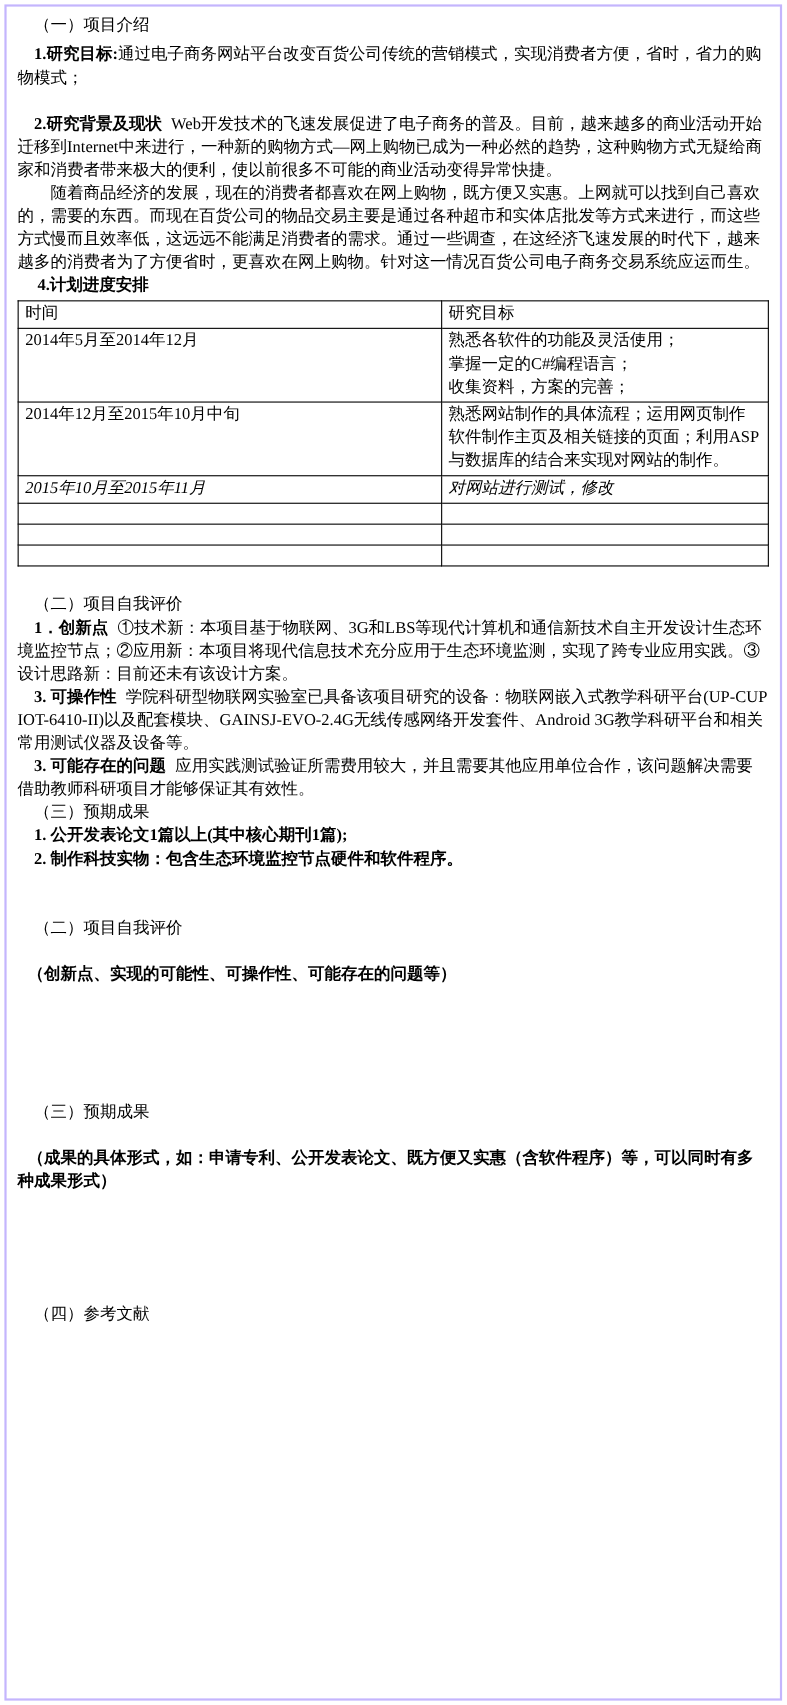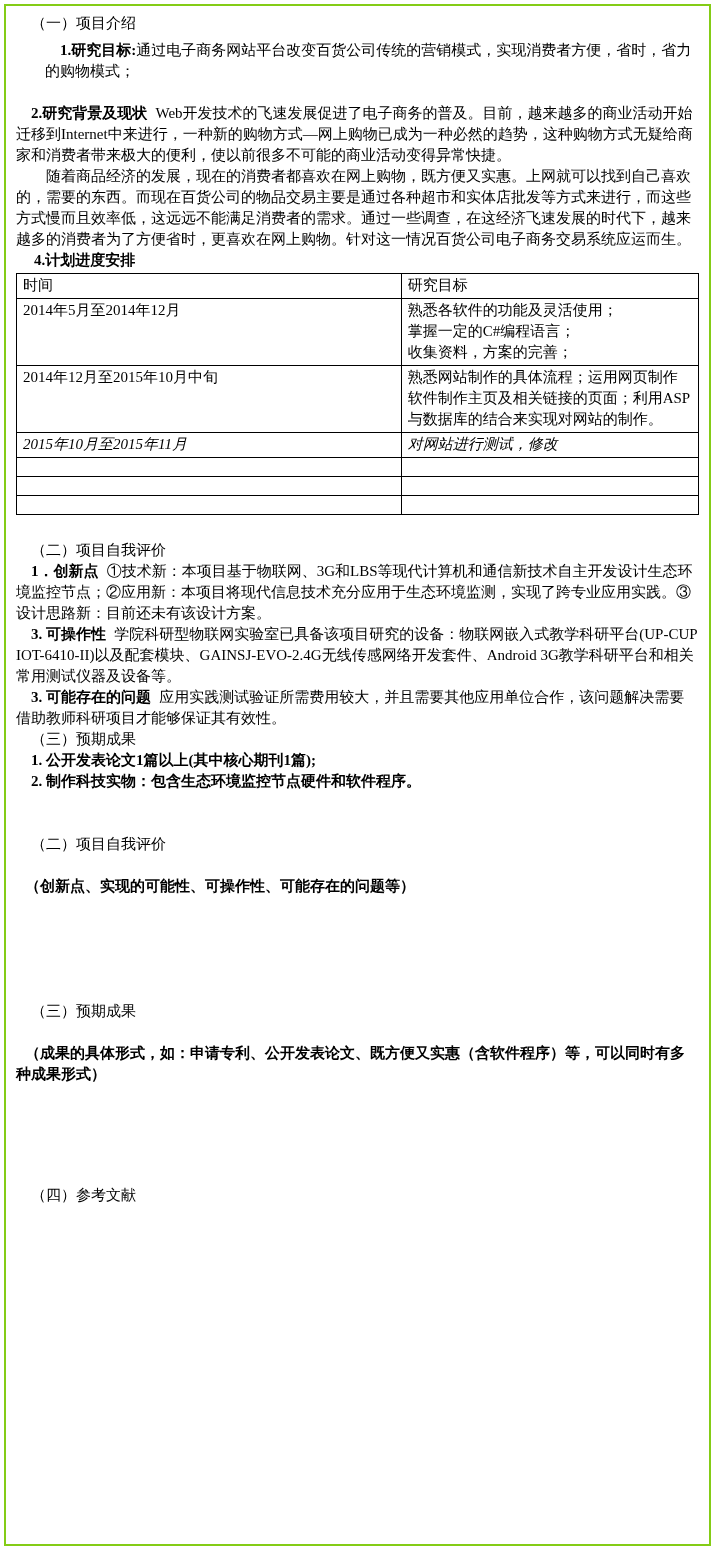--- a/index.html
+++ b/index.html
@@ -13,33 +13,33 @@
     position: relative;
     font-family: "Liberation Serif", "DejaVu Serif", serif;
     color: #000000;
   }
   .page-frame {
     position: absolute;
     left: 4px;
     top: 4px;
     width: 707px;
     height: 1542px;
-    border: 2px solid #84cc16;
+    border: 2px solid #c4b5fd;
     box-sizing: border-box;
     padding: 7px 10px 0 10px;
     overflow: hidden;
     font-size: 15px;
     line-height: 21px;
   }
   p { margin: 0; }
   .sec-head { text-indent: 1em; }
   .ind1 { text-indent: 1em; }
   .ind2 { text-indent: 2em; }
   .gap-top { margin-top: 21px; }
-  .gap-top-sm { margin-top: 6px; margin-left: 29px; }
+  .gap-top-sm { margin-top: 6px; }
   b, .bold { font-weight: bold; }
   .lbl-sp { margin-right: 0.55em; }
 
   table.schedule {
     width: 100%;
     border-collapse: collapse;
     table-layout: fixed;
     margin-top: 2px;
     font-size: 15px;
     line-height: 21px;

